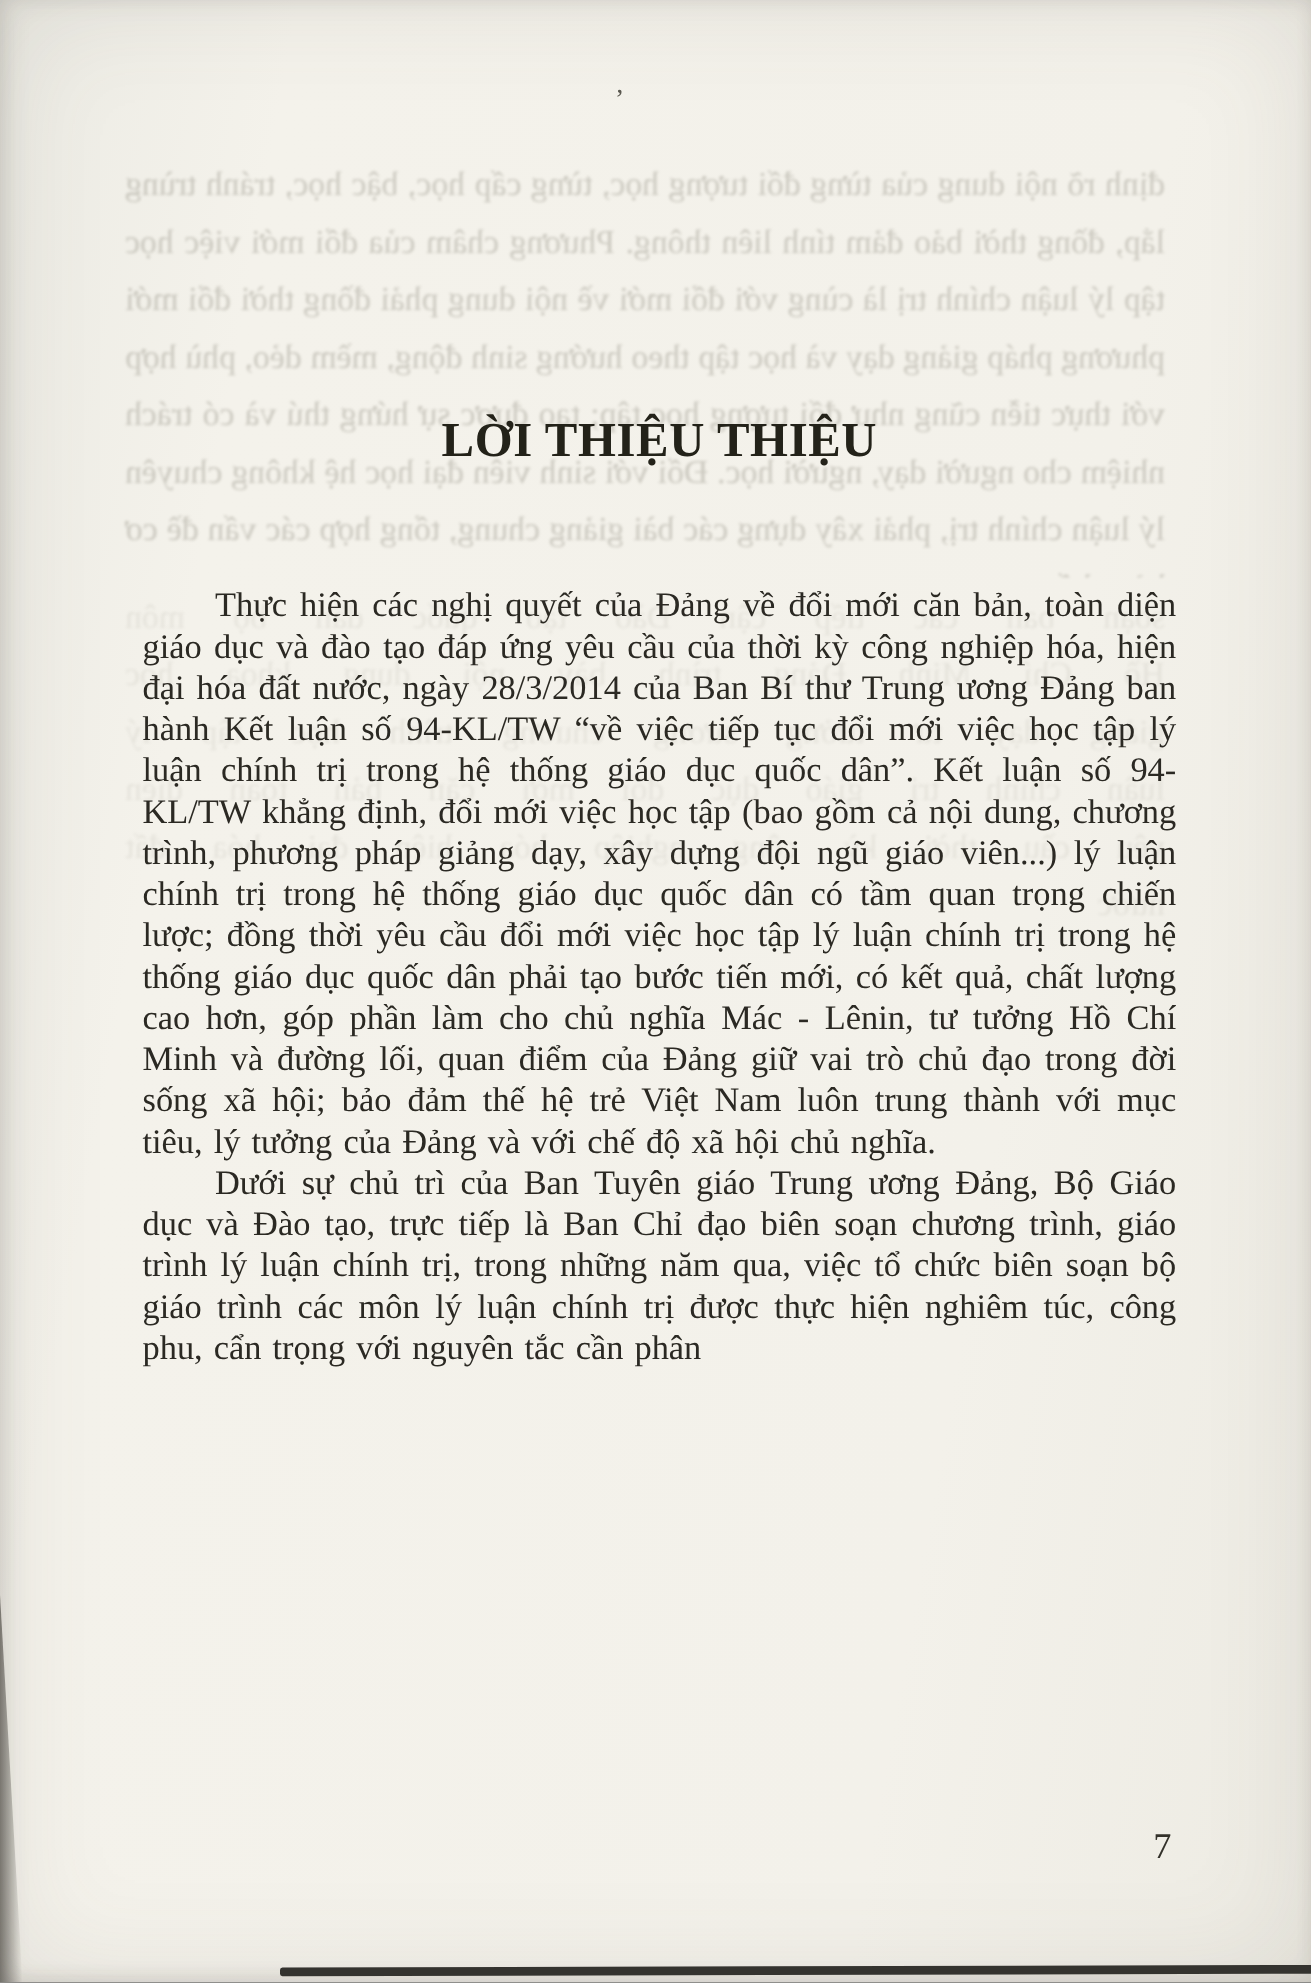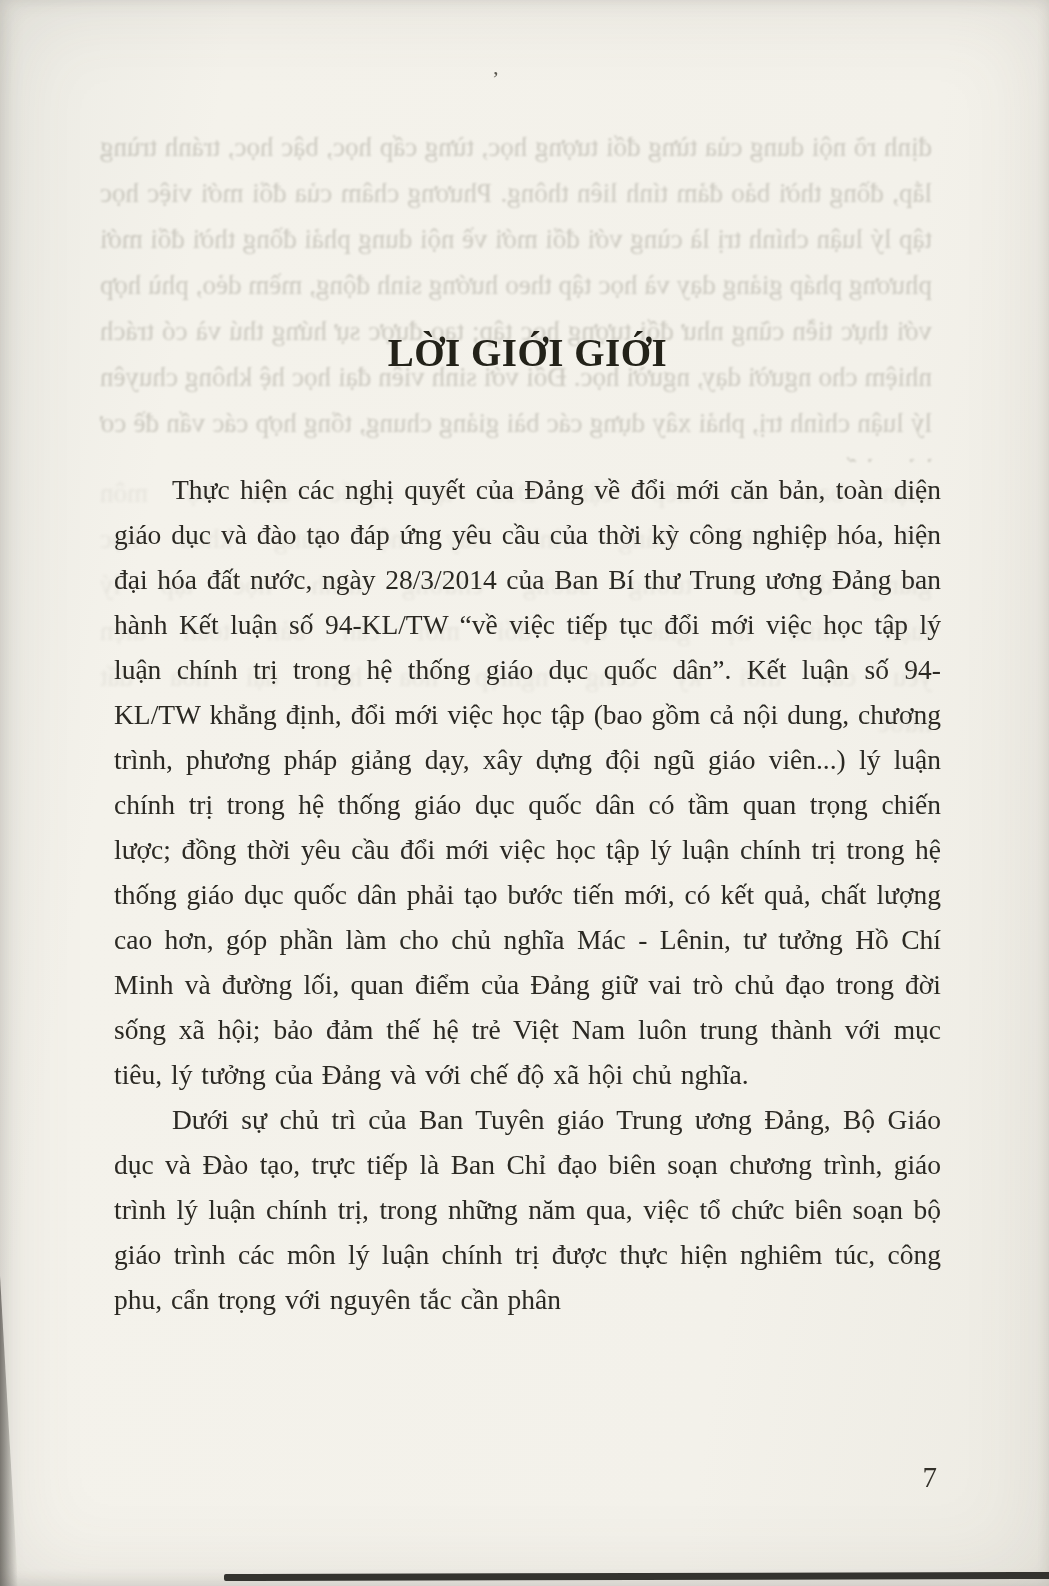--- a/index.html
+++ b/index.html
@@ -39,21 +39,21 @@
   }
   .title{
     margin:330px 0 92px 0;
     text-align:center;
     font-size:39px;font-weight:700;
     letter-spacing:.5px;
     color:#232219;
   }
   .para{
     margin:0;
-    font-size:27.5px;line-height:45px;
+    font-size:27.5px;line-height:33px;
     text-align:justify;
     text-indent:58px;
     word-spacing:2px;
   }
   .page-number{
     position:absolute;right:112px;bottom:92px;
     font-size:29px;color:#33312a;z-index:3;
   }
   .speck{
     position:absolute;top:66px;left:492px;
@@ -76,21 +76,21 @@
 <body>
 
 <div class="scan">
 
   <div class="speck">’</div>
 
   <div class="bleed bleed-top">định rõ nội dung của từng đối tượng học, từng cấp học, bậc học, tránh trùng lắp, đồng thời bảo đảm tính liên thông. Phương châm của đổi mới việc học tập lý luận chính trị là cùng với đổi mới về nội dung phải đồng thời đổi mới phương pháp giảng dạy và học tập theo hướng sinh động, mềm dẻo, phù hợp với thực tiễn cũng như đối tượng học tập; tạo được sự hứng thú và có trách nhiệm cho người dạy, người học. Đối với sinh viên đại học hệ không chuyên lý luận chính trị, phải xây dựng các bài giảng chung, tổng hợp các vấn đề cơ bản nhất</div>
   <div class="bleed bleed-mid">soạn ban các tiếp cận Đào tạo quốc dân bộ môn Hồ Chí Minh Đảng trình bày nội dung khoa học giảng dạy tư tưởng sương chương trình học tập lý luận chính trị giáo dục đổi mới căn bản toàn diện yêu cầu thời kỳ công nghiệp hóa hiện đại hóa đất nước</div>
 
   <div class="content">
-    <h1 class="title">LỜI GIỚI GIỚI</h1>
+    <h1 class="title">LỜI THIỆU THIỆU</h1>
     <p class="para">Thực hiện các nghị quyết của Đảng về đổi mới căn bản, toàn diện giáo dục và đào tạo đáp ứng yêu cầu của thời kỳ công nghiệp hóa, hiện đại hóa đất nước, ngày 28/3/2014 của Ban Bí thư Trung ương Đảng ban hành Kết luận số 94-KL/TW “về việc tiếp tục đổi mới việc học tập lý luận chính trị trong hệ thống giáo dục quốc dân”. Kết luận số 94-KL/TW khẳng định, đổi mới việc học tập (bao gồm cả nội dung, chương trình, phương pháp giảng dạy, xây dựng đội ngũ giáo viên...) lý luận chính trị trong hệ thống giáo dục quốc dân có tầm quan trọng chiến lược; đồng thời yêu cầu đổi mới việc học tập lý luận chính trị trong hệ thống giáo dục quốc dân phải tạo bước tiến mới, có kết quả, chất lượng cao hơn, góp phần làm cho chủ nghĩa Mác - Lênin, tư tưởng Hồ Chí Minh và đường lối, quan điểm của Đảng giữ vai trò chủ đạo trong đời sống xã hội; bảo đảm thế hệ trẻ Việt Nam luôn trung thành với mục tiêu, lý tưởng của Đảng và với chế độ xã hội chủ nghĩa.</p>
     <p class="para">Dưới sự chủ trì của Ban Tuyên giáo Trung ương Đảng, Bộ Giáo dục và Đào tạo, trực tiếp là Ban Chỉ đạo biên soạn chương trình, giáo trình lý luận chính trị, trong những năm qua, việc tổ chức biên soạn bộ giáo trình các môn lý luận chính trị được thực hiện nghiêm túc, công phu, cẩn trọng với nguyên tắc cần phân</p>
   </div>
 
   <div class="page-number">7</div>
 
   <div class="edge-bottom"></div>
   <div class="corner-shadow"></div>
 
 </div>

